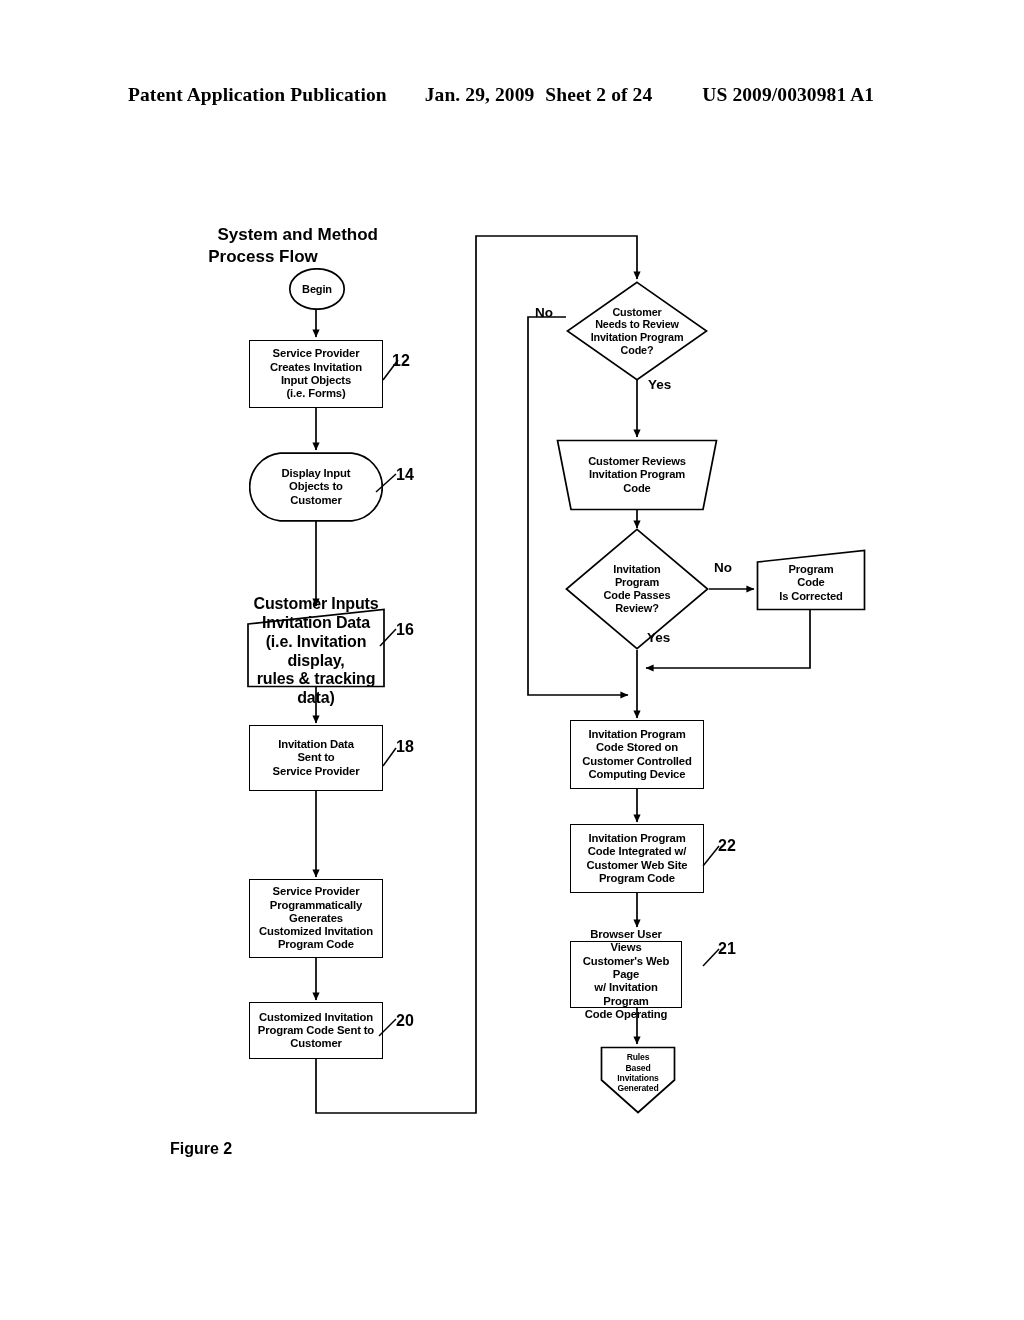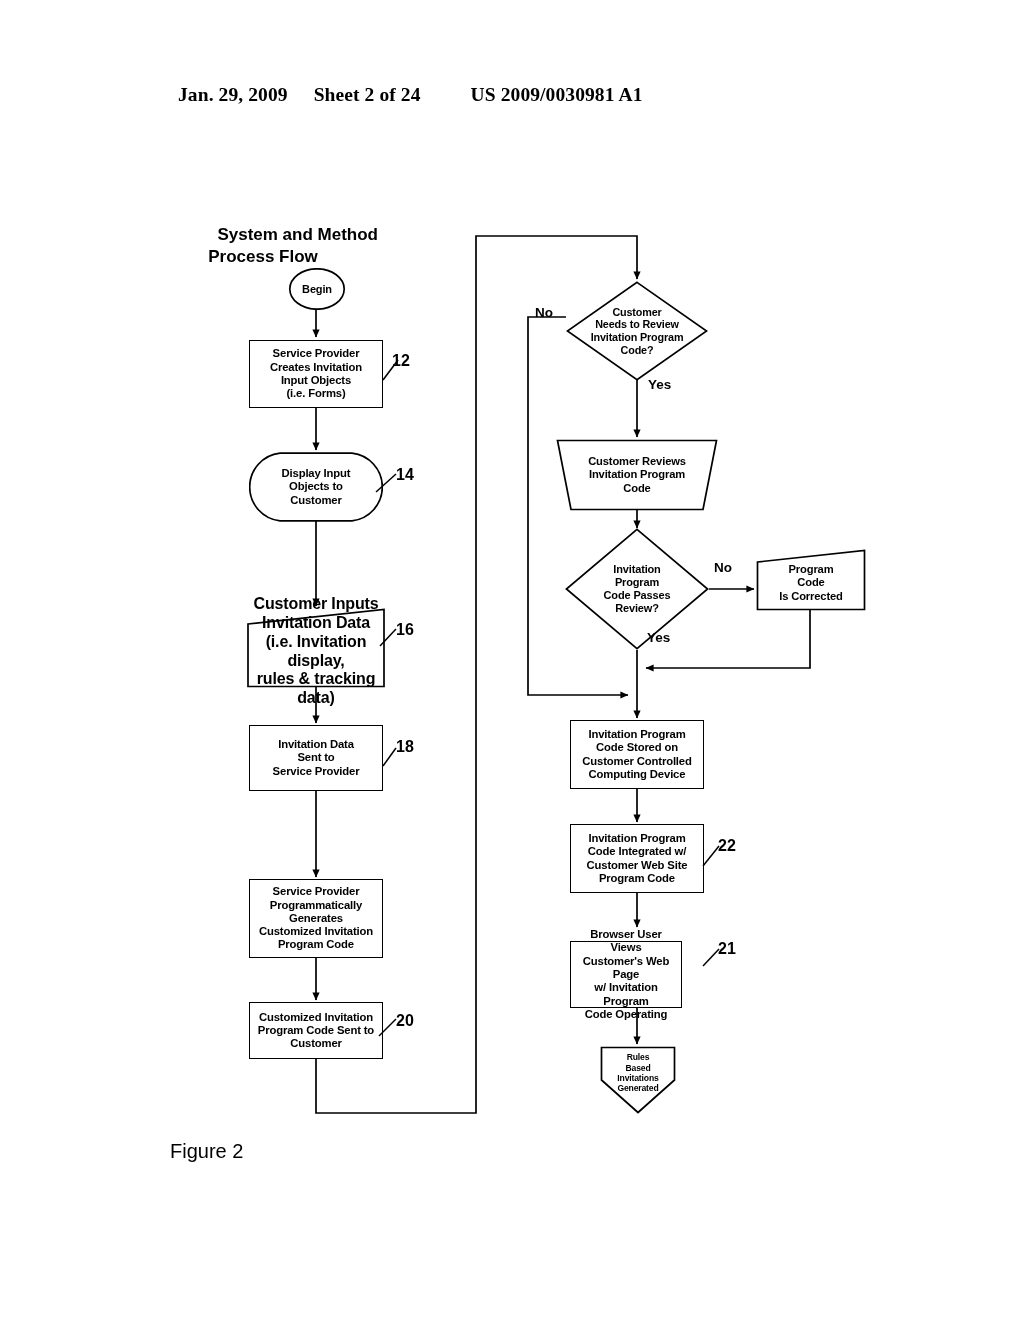--- a/index.html
+++ b/index.html
@@ -26,44 +26,44 @@
     height: 28px;
     font-family: "Liberation Serif", serif;
     font-weight: bold;
     font-size: 19.5px;
     letter-spacing: 0.1px;
     white-space: nowrap;
     display: flex;
     align-items: baseline;
   }
   .hdr-pub      { }
-  .hdr-date     { margin-left: 50px; }
-  .hdr-sheet    { margin-left: 26px; }
+  .hdr-date     { margin-left: 38px; }
+  .hdr-sheet    { margin-left: 11px; }
   .hdr-patno    { margin-left: 50px; }
 
   
   .fig-title {
     position: absolute;
     left: 148px;
     top: 224px;
     width: 230px;
     font-size: 17px;
     font-weight: bold;
     line-height: 1.32;
     text-align: center;
   }
   .fig-title .l1 { display:block; text-align: right; }
   .fig-title .l2 { display:block; text-align: center; }
 
   .fig-caption {
     position: absolute;
     left: 170px;
     top: 1140px;
-    font-size: 20px;
-    font-weight: normal;
+    font-size: 16px;
+    font-weight: bold;
   }
 
   
   .node {
     position: absolute;
     box-sizing: border-box;
     display: flex;
     align-items: center;
     justify-content: center;
     text-align: center;
@@ -112,20 +112,21 @@
     font-weight: bold;
   }
 
   
   .conn { position: absolute; left: 0; top: 0; pointer-events: none; }
 </style>
 </head>
 <body>
 
 <div class="page-header">
+  <span class="hdr-pub">Patent Application Publication</span>
   <span class="hdr-date">Jan. 29, 2009</span>
   <span class="hdr-sheet">Sheet 2 of 24</span>
   <span class="hdr-patno">US 2009/0030981 A1</span>
 </div>
 
 <div class="fig-title">
   <span class="l1">System and Method</span>
   <span class="l2">Process Flow</span>
 </div>
 

